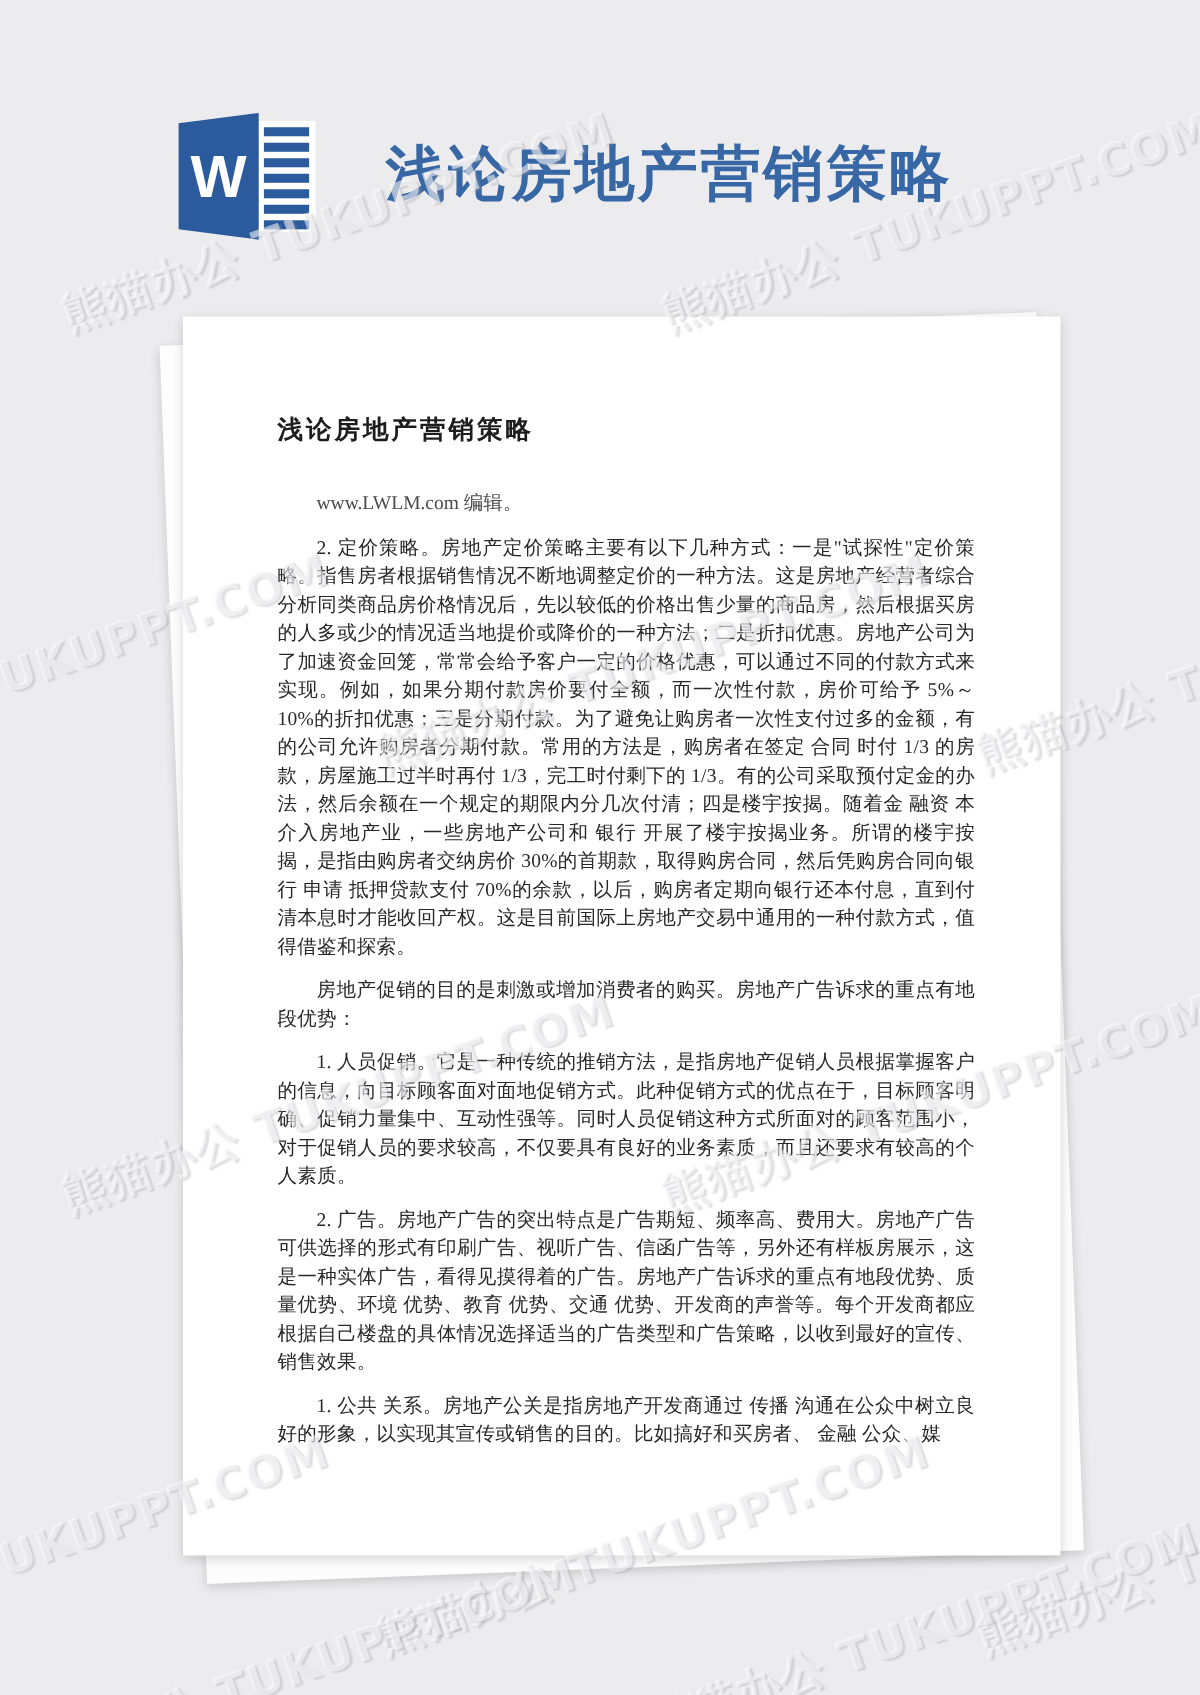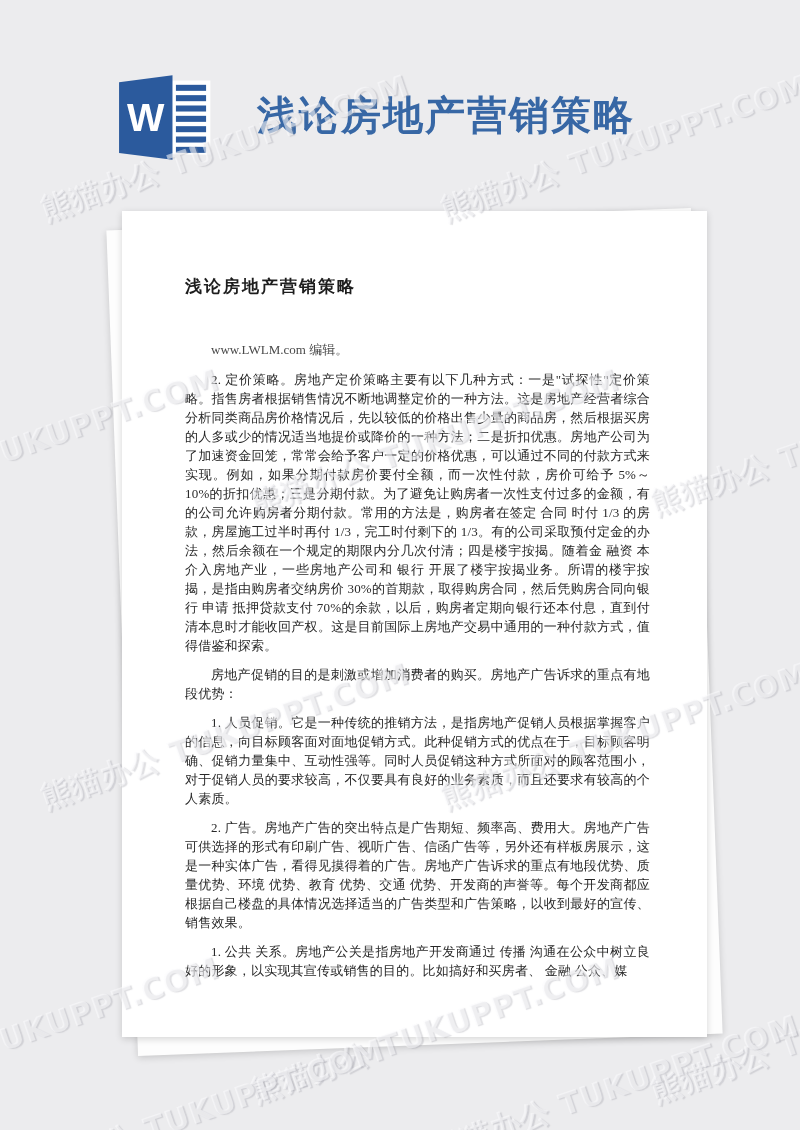--- a/index.html
+++ b/index.html
@@ -27,21 +27,21 @@
   }
   .paper.main{
     left:122px;top:211px;z-index:2;
     box-sizing:border-box;padding:64px 57px 0 63px;
   }
   .doc-title{
     margin:0;font-size:17px;font-weight:700;letter-spacing:2px;
     color:#1d1d1d;line-height:24px;
   }
   .byline{
-    margin:41px 0 0;text-indent:2em;font-size:13px;line-height:20px;
+    margin:26px 0 0;text-indent:2em;font-size:13px;line-height:20px;
     color:#4a4a4a;
   }
   .para{
     margin:10px 0 0;text-indent:2em;text-align:justify;
     font-size:13px;line-height:19px;color:#282828;
     letter-spacing:0.2px;
   }
   
   #watermarks{position:absolute;left:0;top:0;width:800px;height:1130px;z-index:5;pointer-events:none;}
   .wm{

